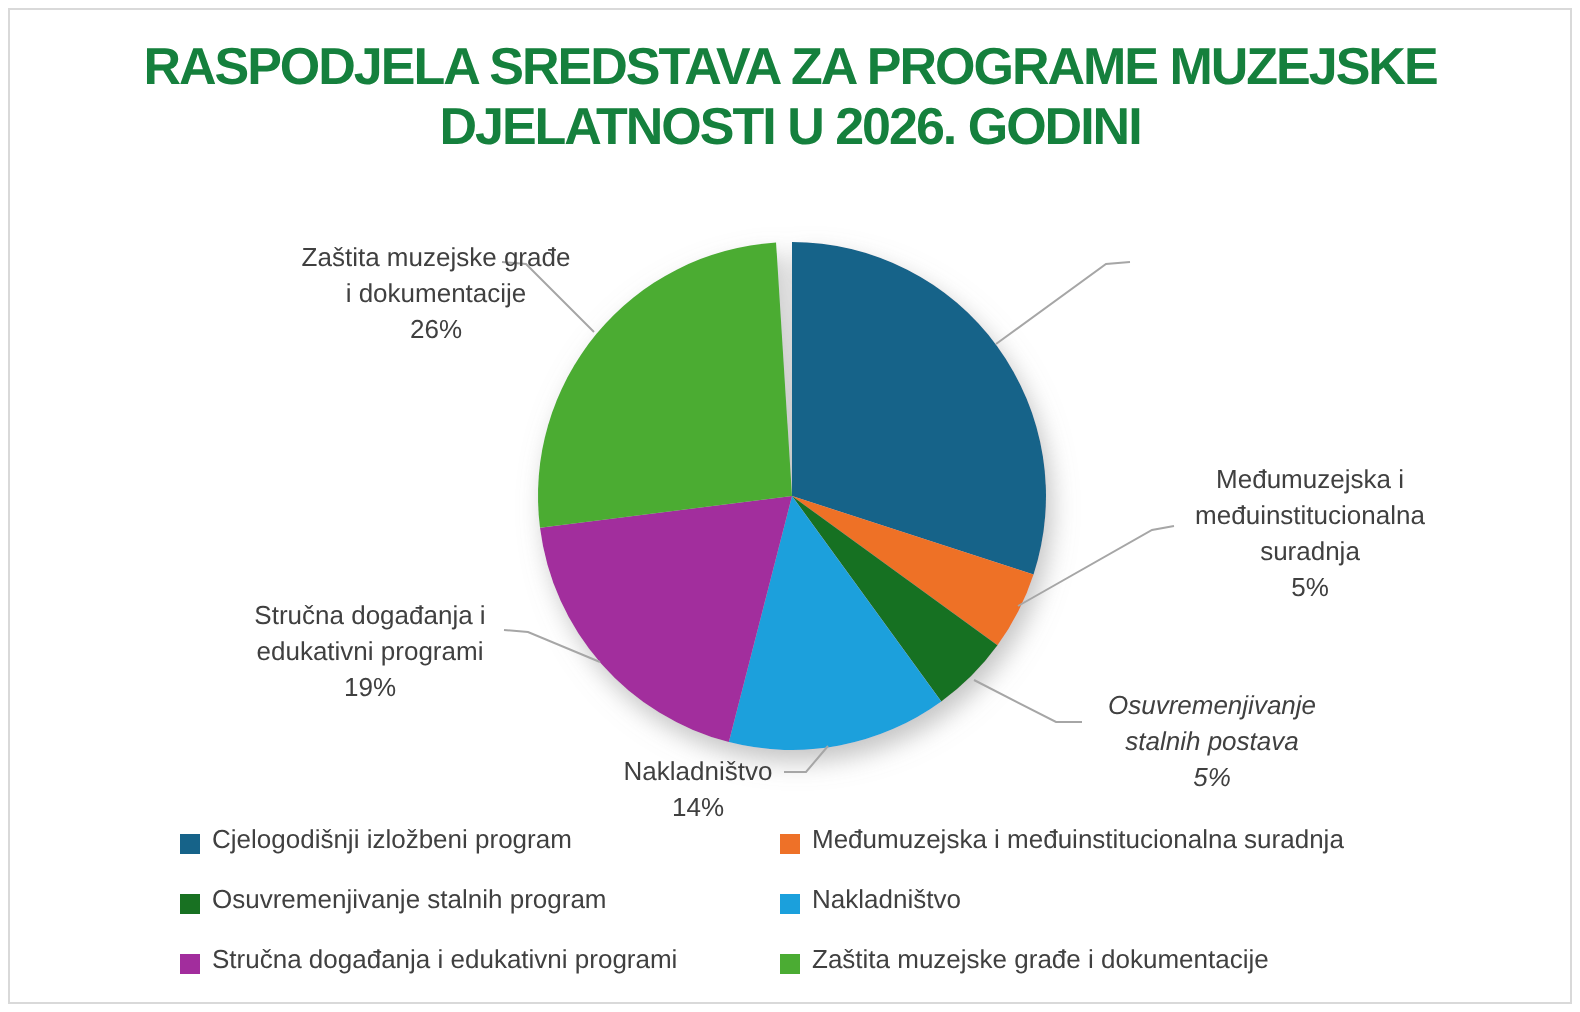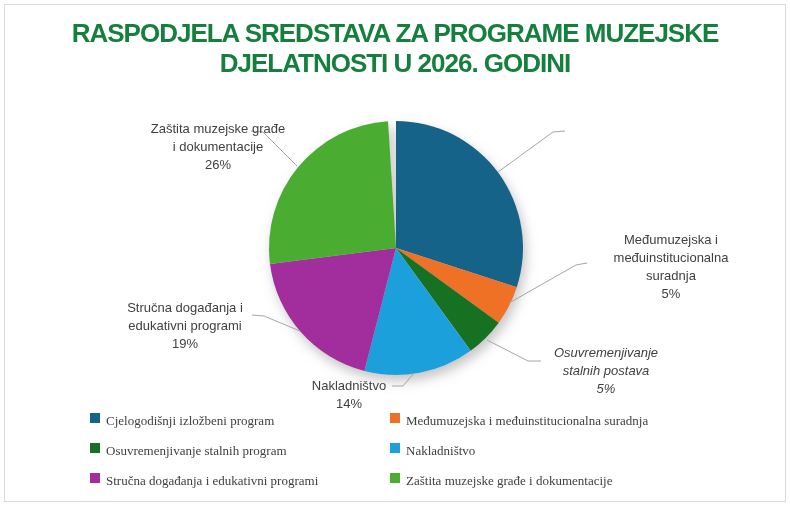--- a/index.html
+++ b/index.html
@@ -18,21 +18,21 @@
   .callout{
     position:absolute;transform:translateX(-50%);
     text-align:center;font-size:13px;line-height:18px;color:#404040;
     white-space:pre-line;
   }
   #pie-svg{position:absolute;left:0;top:0;}
   .legend{
     position:absolute;left:90px;top:413px;width:640px;
     display:grid;grid-template-columns:300px auto;row-gap:16px;column-gap:0;
   }
-  .legend-item{display:flex;align-items:flex-start;height:14px;font-family:Liberation Serif, serif;}
+  .legend-item{display:flex;align-items:flex-end;height:14px;}
   .legend-swatch{width:10px;height:10px;flex:0 0 10px;margin-right:6px;}
   .legend-label{font-size:13px;color:#404040;white-space:nowrap;}
 </style>
 </head>
 <body>
 
 <div id="stage">
   <div class="frame"></div>
 
   <div class="chart-title">RASPODJELA SREDSTAVA ZA PROGRAME MUZEJSKE
@@ -55,21 +55,21 @@
     <g stroke="#A6A6A6" stroke-width="1" fill="none">
       <polyline points="565,131 553,132 498,172"></polyline>
       <polyline points="587,263 576,265 509,303"></polyline>
       <polyline points="541,361 528,361 487,340"></polyline>
       <polyline points="414,373 403,386 392,386"></polyline>
       <polyline points="252,315 264,316 300,331"></polyline>
       <polyline points="251,131 263,132 297,166"></polyline>
     </g>
   </svg>
 
-  <div class="callout" style="left:655px;top:231px;margin-left:16px;">Međumuzejska i
+  <div class="callout" style="left:655px;top:231px;">Međumuzejska i
 međuinstitucionalna
 suradnja
 5%</div>
   <div class="callout" style="left:606px;top:344px;font-style:italic;">Osuvremenjivanje
 stalnih postava
 5%</div>
   <div class="callout" style="left:349px;top:377px;">Nakladništvo
 14%</div>
   <div class="callout" style="left:185px;top:299px;">Stručna događanja i
 edukativni programi

